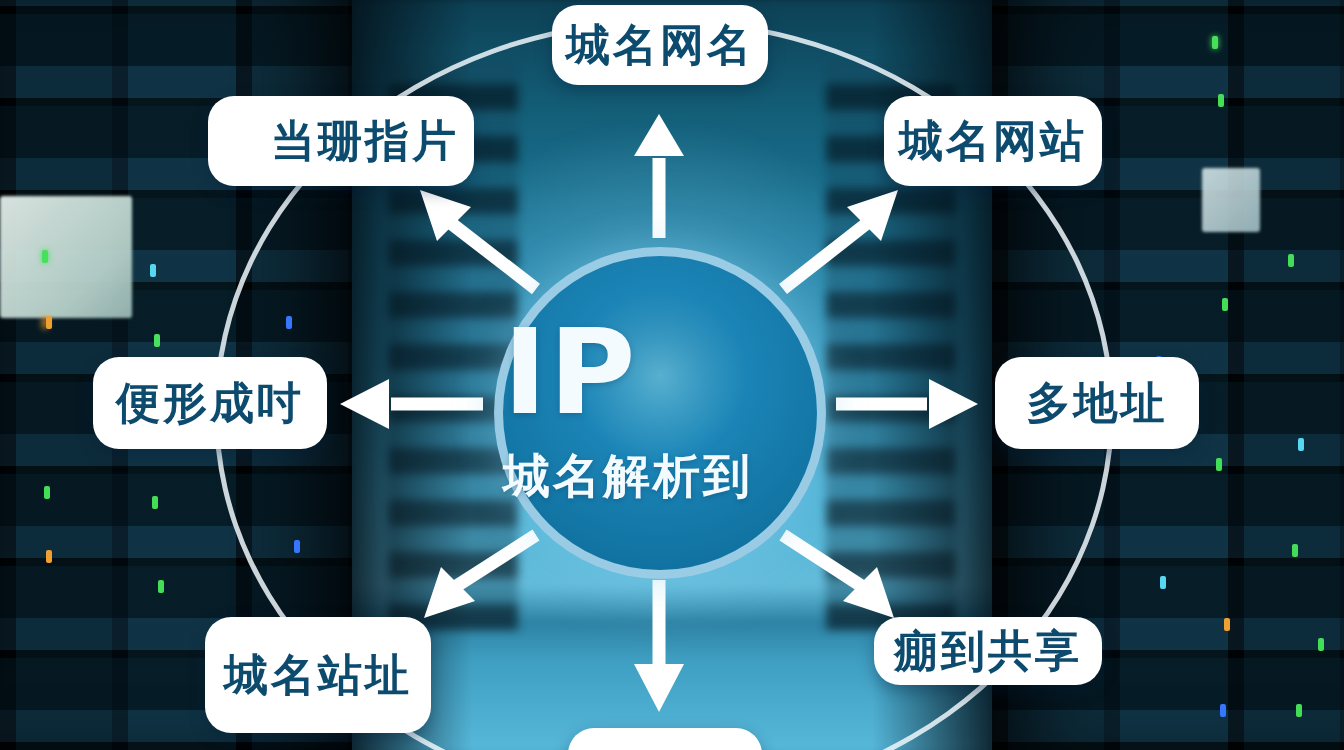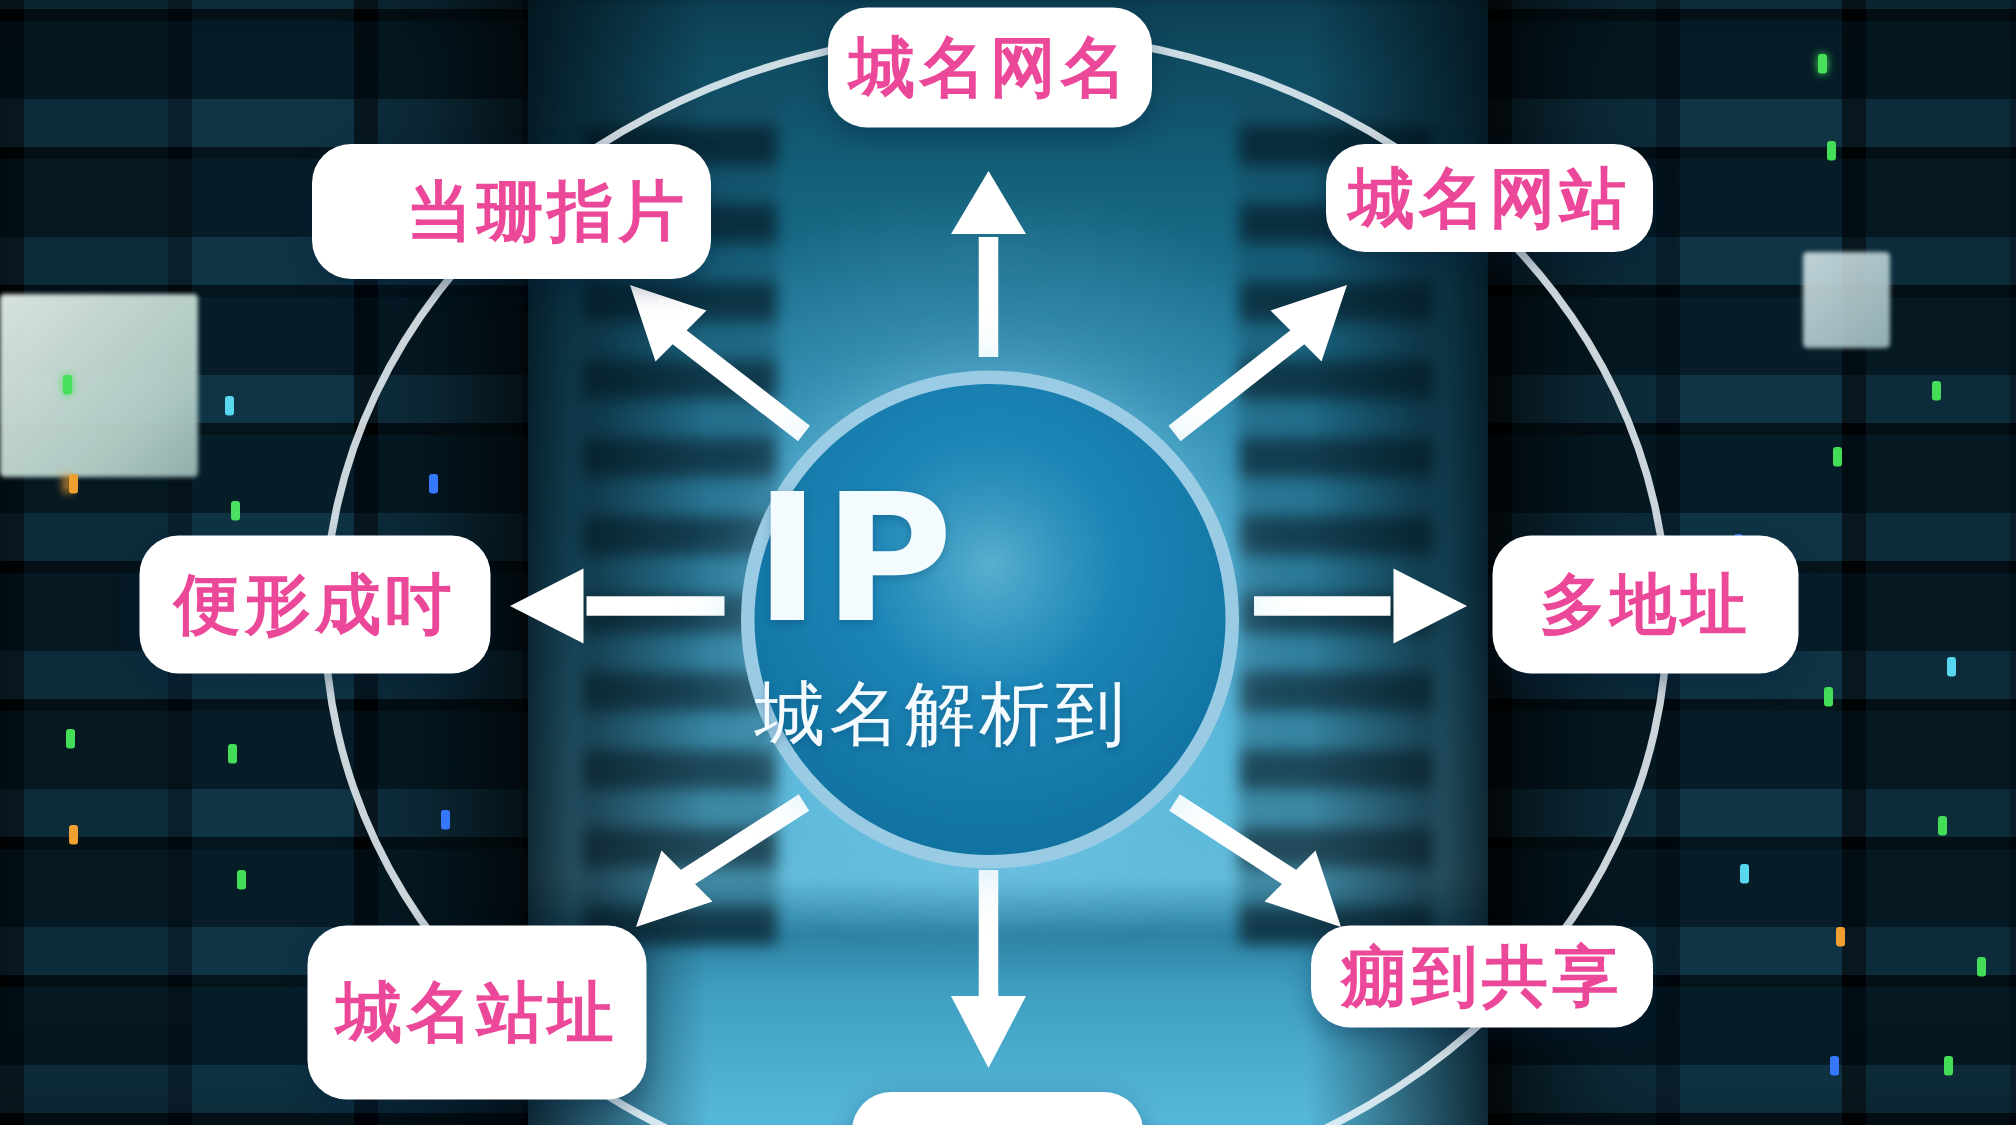--- a/index.html
+++ b/index.html
@@ -42,29 +42,29 @@
     border:5px solid rgba(238,247,252,.85);}
   .arrows{position:absolute;inset:0;z-index:5;}
   .center-circle{position:absolute;z-index:6;
     left:494px;top:247px;width:332px;height:332px;border-radius:50%;
     background:radial-gradient(circle at 50% 38%,#1f8abc 0%,#15799e28 0%,#1b84b6 35%,#10719f 80%,#0d6893 100%);
     border:9px solid rgba(166,211,233,.92);box-sizing:border-box;
     display:flex;flex-direction:column;justify-content:center;
     box-shadow:0 0 40px rgba(120,200,235,.4);}
   .center-circle .ip{color:#f4fbff;font-size:118px;font-weight:bold;line-height:1;letter-spacing:2px;
     text-shadow:0 2px 6px rgba(0,40,70,.25);margin-top:-6px;}
-  .center-circle .sub{color:#f4fbff;font-size:47px;font-weight:normal;letter-spacing:3px;margin-top:14px;
+  .center-circle .sub{color:#f4fbff;font-size:47px;font-weight:bold;letter-spacing:3px;margin-top:14px;
     text-shadow:0 2px 5px rgba(0,40,70,.25);}
   .label{position:absolute;z-index:7;background:#ffffff;border-radius:26px;
     display:flex;align-items:center;justify-content:center;
-    color:#ec4899;font-size:44px;font-weight:bold;letter-spacing:3px;
+    color:#0c4a6e;font-size:44px;font-weight:bold;letter-spacing:3px;
     box-shadow:0 6px 16px rgba(0,30,60,.35);}
   .label.top{left:552px;top:5px;width:216px;height:80px;}
   .label.top-left{left:208px;top:96px;width:218px;height:90px;padding-left:48px;}
-  .label.top-right{left:884px;top:96px;width:218px;height:72px;}
+  .label.top-right{left:884px;top:96px;width:218px;height:90px;}
   .label.left{left:93px;top:357px;width:234px;height:92px;}
   .label.right{left:995px;top:357px;width:204px;height:92px;}
   .label.bottom-left{left:205px;top:617px;width:226px;height:116px;}
   .label.bottom-right{left:874px;top:617px;width:228px;height:68px;}
   .label.bottom{left:568px;top:728px;width:194px;height:70px;}
 </style>
 </head>
 <body>
 
 <div class="bg-base"></div>

